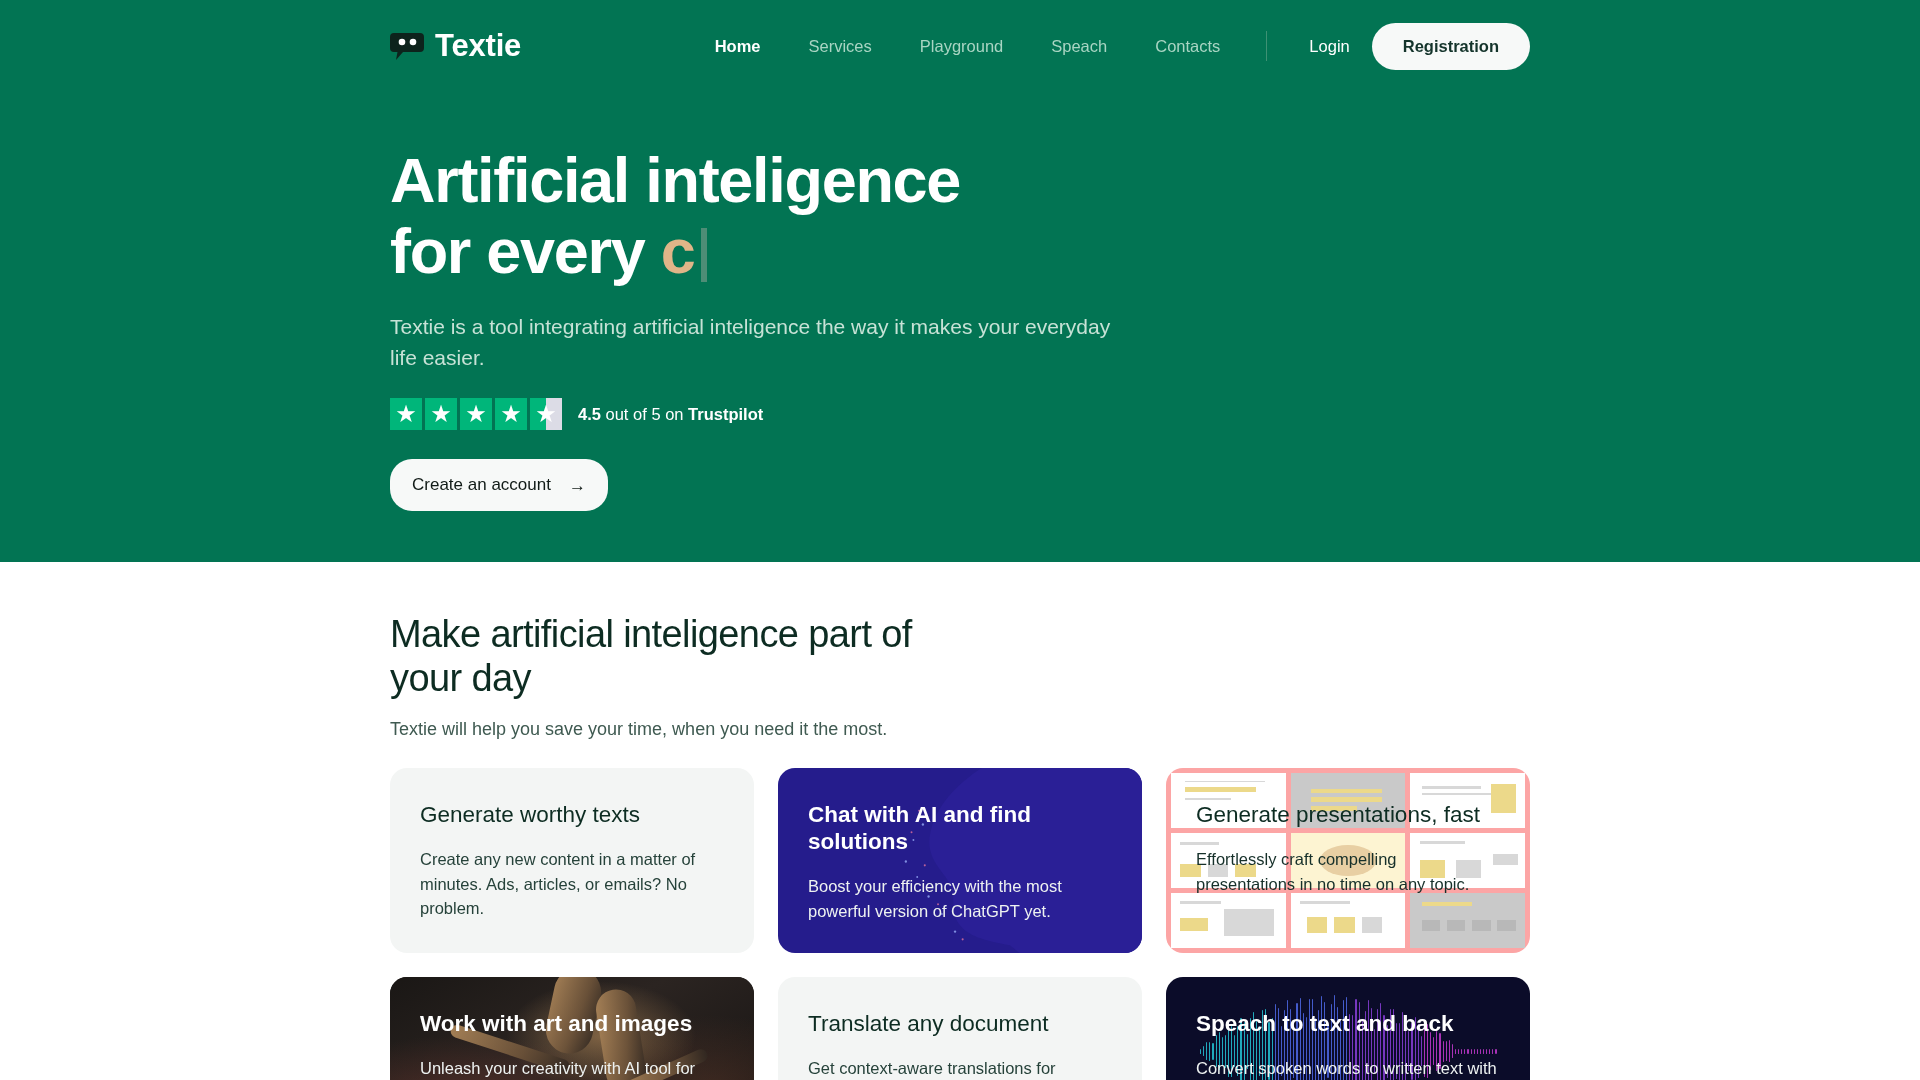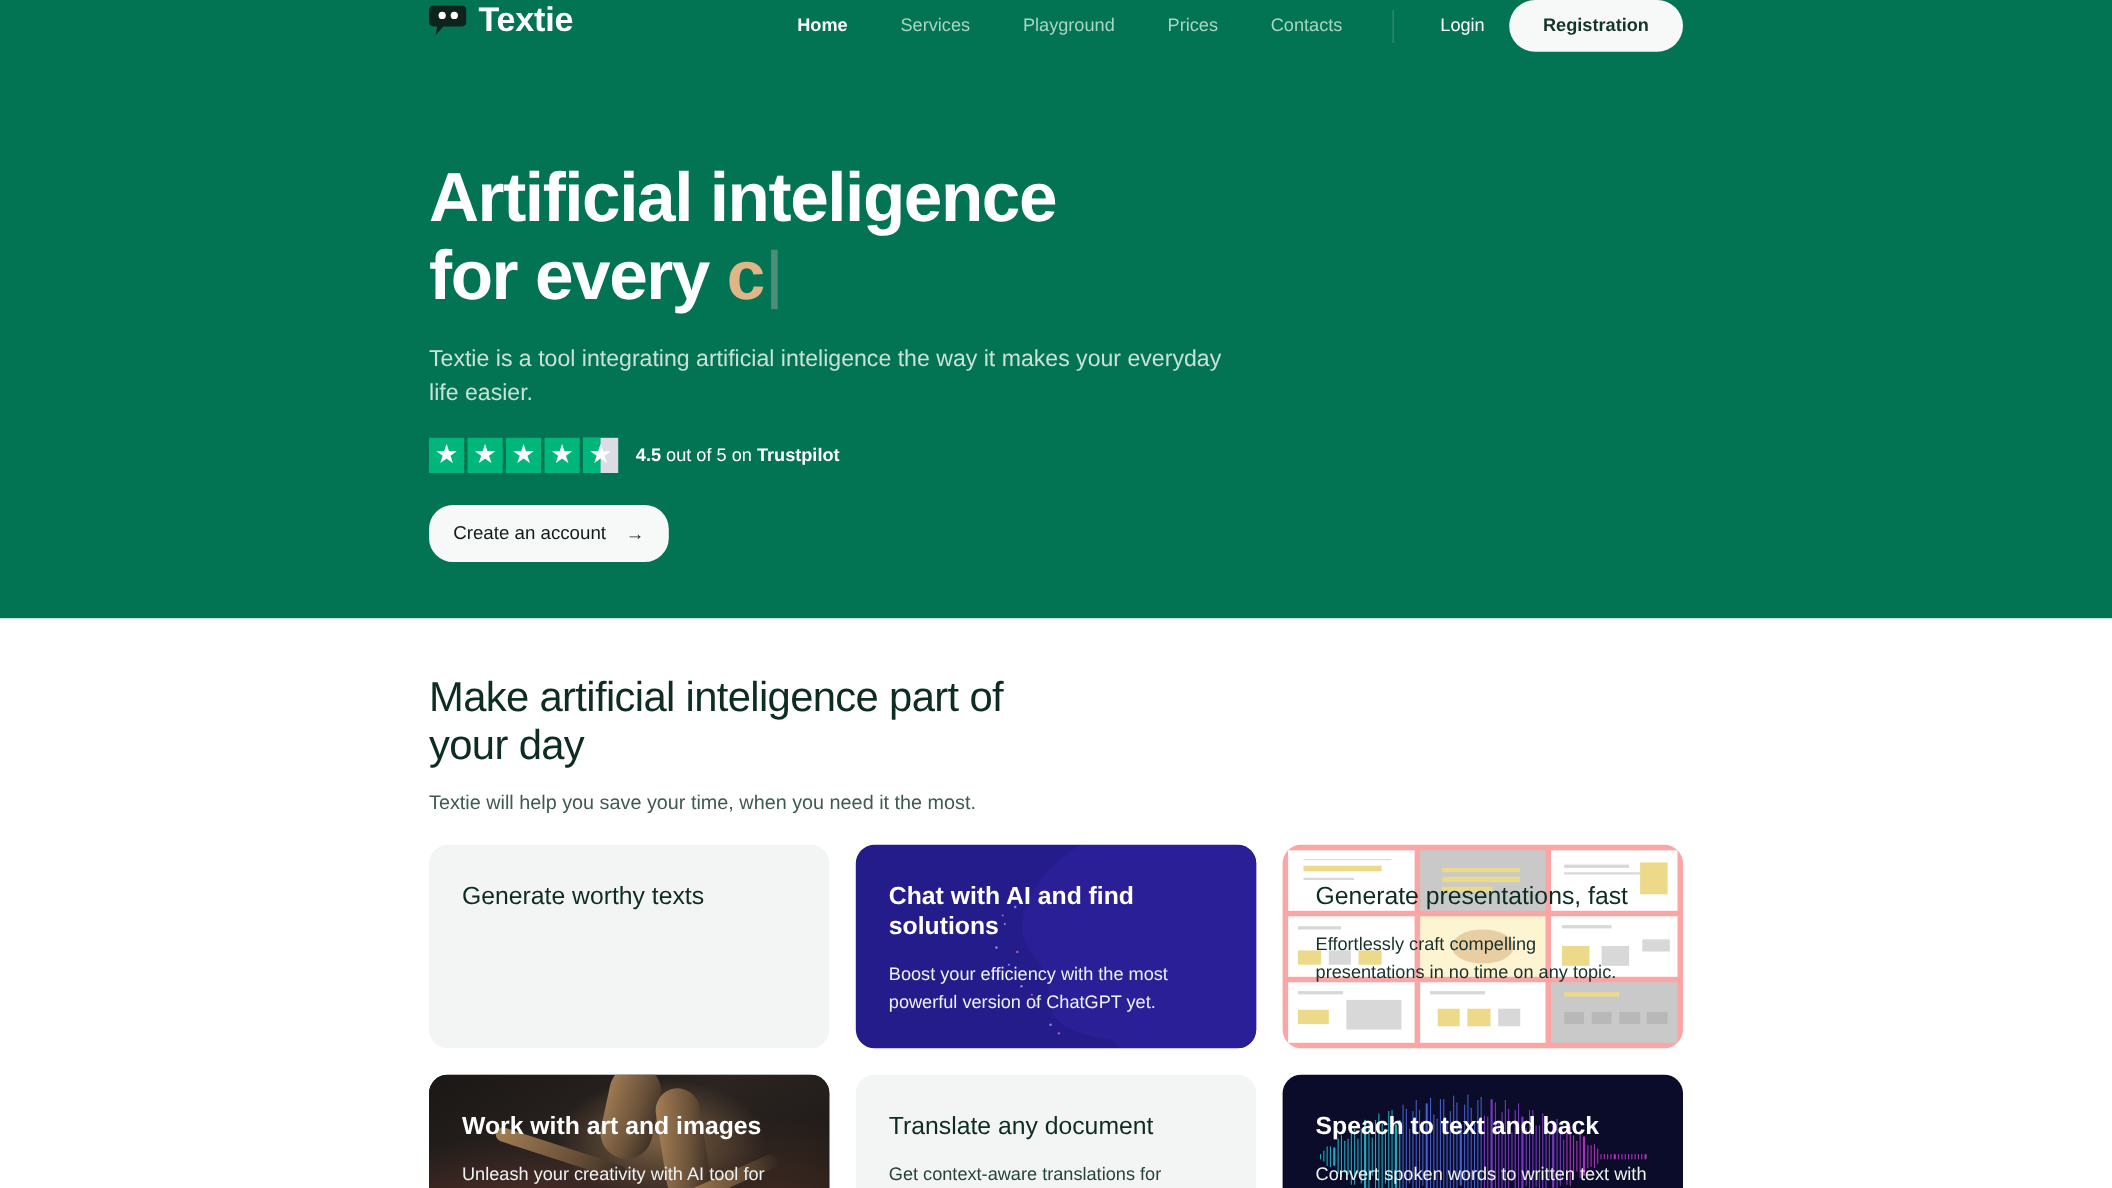--- a/index.html
+++ b/index.html
@@ -16,21 +16,21 @@
     background:#027453;
     height:562px;
     position:relative;
   }
   .wrap { width:1140px; margin:0 auto; position:relative; }
 
   
   .nav {
     height:92px;
     display:flex;
-    align-items:flex-start;
+    align-items:center;
     gap:0;
   }
   .brand { display:flex; align-items:center; gap:11px; }
   .brand-mark { width:34px; height:30px; position:relative; flex:none; }
   .brand-name {
     font-size:31px; font-weight:700; color:#ffffff; letter-spacing:-0.2px;
   }
   .nav-links {
     display:flex; align-items:center; gap:0; margin-left:auto;
   }
@@ -174,21 +174,21 @@
             <circle cx="23" cy="11" r="3.3" fill="#ffffff"></circle>
           </svg>
         </span>
         <span class="brand-name">Textie</span>
       </a>
 
       <div class="nav-links">
         <a class="nav-link active">Home</a>
         <a class="nav-link">Services</a>
         <a class="nav-link">Playground</a>
-        <a class="nav-link">Prices</a>
+        <a class="nav-link">Speach</a>
         <a class="nav-link">Contacts</a>
         <span class="nav-sep"></span>
         <a class="login-link">Login</a>
         <button class="reg-btn">Registration</button>
       </div>
     </nav>
 
     <div class="hero-copy">
       <h1 class="hero-title">
         <span>Artificial inteligence</span><br>
@@ -234,20 +234,21 @@
     <h2 class="sec-title">
       <span>Make artificial inteligence part of</span><br>
       <span>your day</span>
     </h2>
     <p class="sec-sub">Textie will help you save your time, when you need it the most.</p>
 
     <div class="grid">
 
       <div class="card light">
         <div class="card-title">Generate worthy texts</div>
+        <div class="card-desc">Create any new content in a matter of minutes. Ads, articles, or emails? No problem.</div>
       </div>
 
       <div class="card dark card-chat">
         <div class="art">
           <svg class="head-lines" viewBox="0 0 300 190" preserveAspectRatio="none">
             <defs>
               <linearGradient id="lg" x1="0" y1="0" x2="1" y2="0">
                 <stop offset="0%" stop-color="#251c8c"></stop>
                 <stop offset="18%" stop-color="#5b54d8"></stop>
                 <stop offset="55%" stop-color="#7f8ce8"></stop>

